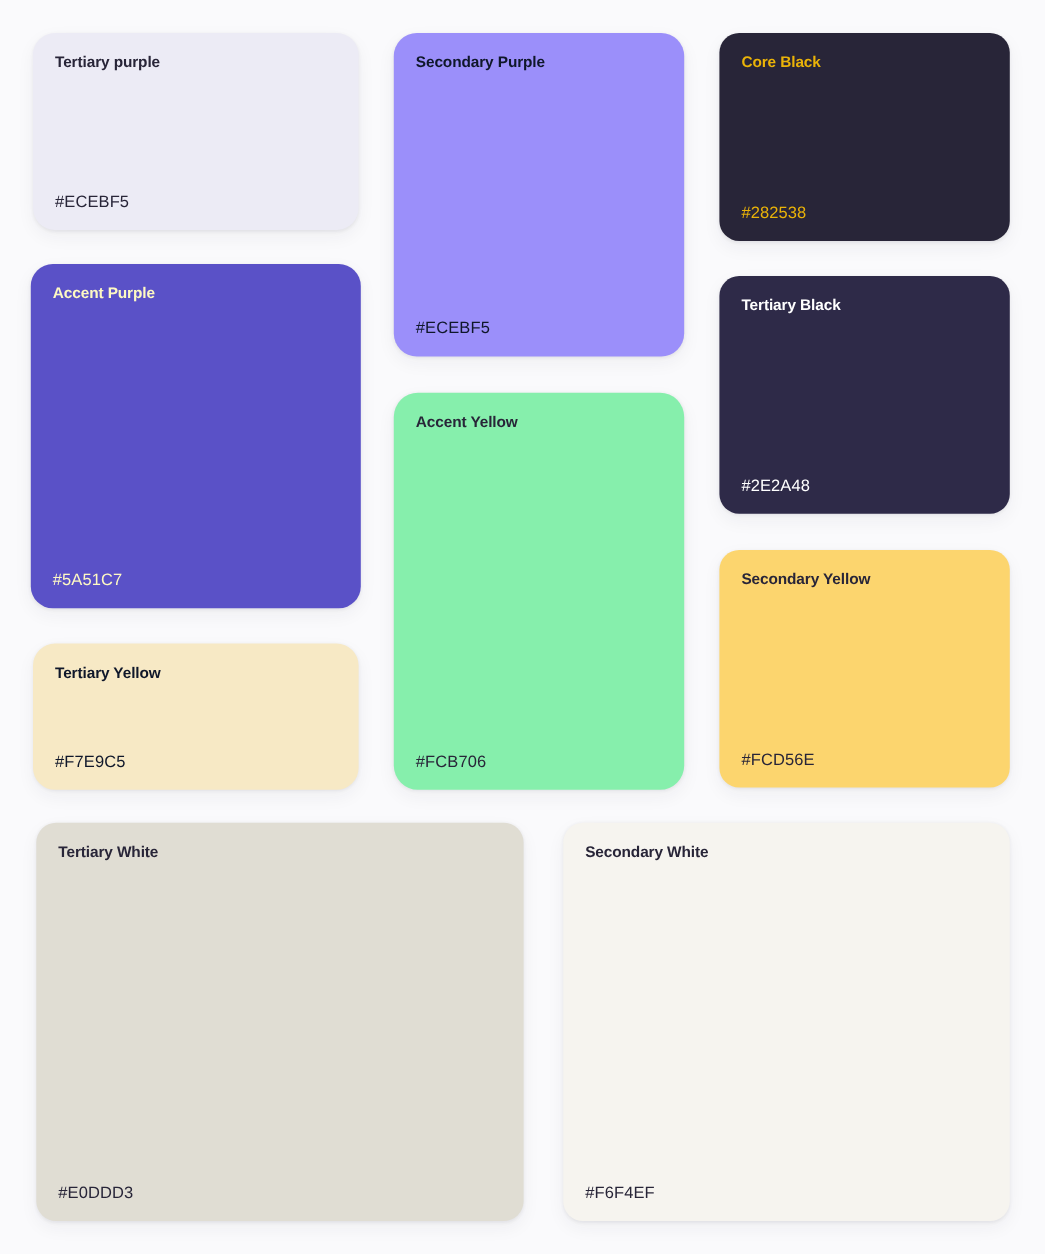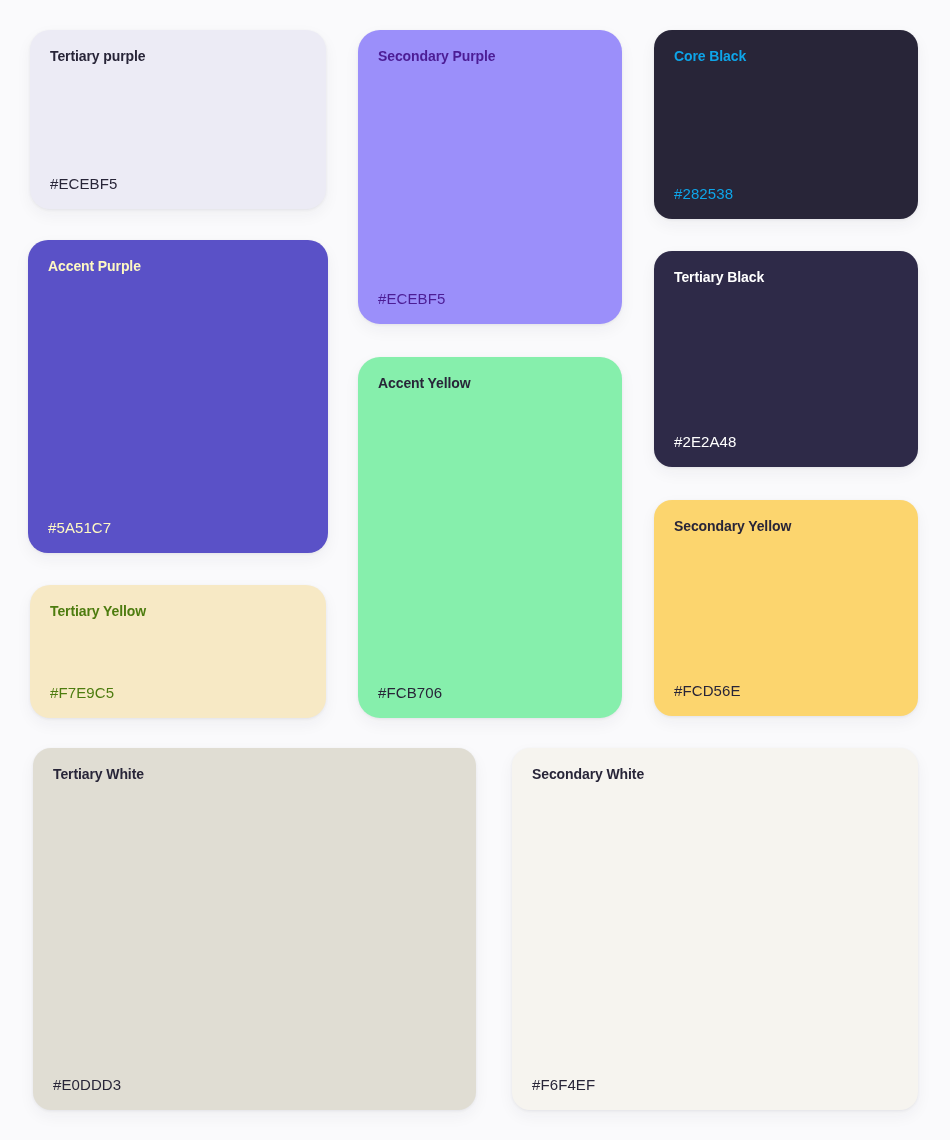--- a/index.html
+++ b/index.html
@@ -73,36 +73,36 @@
   <div class="swatch-card" id="card-tertiary-purple" style="background-color: rgb(236, 235, 245); color: rgb(40, 37, 56);">
     <span class="swatch-name">Tertiary purple</span>
     <span class="swatch-hex">#ECEBF5</span>
   </div>
 
   <div class="swatch-card" id="card-accent-purple" style="background-color: rgb(90, 81, 199); color: #fef9c3; padding-left: 20px;">
     <span class="swatch-name">Accent Purple</span>
     <span class="swatch-hex">#5A51C7</span>
   </div>
 
-  <div class="swatch-card" id="card-tertiary-yellow" style="background-color: rgb(247, 233, 197); color: #4d7c0f; justify-content: space-between;">
+  <div class="swatch-card" id="card-tertiary-yellow" style="background-color: rgb(247, 233, 197); color: #0f172a; justify-content: space-between;">
     <span class="swatch-name">Tertiary Yellow</span>
     <span class="swatch-hex">#F7E9C5</span>
   </div>
 
-  <div class="swatch-card" id="card-secondary-purple" style="background-color: rgb(155, 143, 250); color: #4c1d95;">
+  <div class="swatch-card" id="card-secondary-purple" style="background-color: rgb(155, 143, 250); color: #0f172a; border-radius: 21px;">
     <span class="swatch-name">Secondary Purple</span>
     <span class="swatch-hex">#ECEBF5</span>
   </div>
 
   <div class="swatch-card" id="card-accent-yellow" style="background-color: #86efac; color: rgb(40, 37, 56);">
     <span class="swatch-name">Accent Yellow</span>
     <span class="swatch-hex">#FCB706</span>
   </div>
 
-  <div class="swatch-card" id="card-core-black" style="background-color: rgb(40, 37, 56); color: #0ea5e9;">
+  <div class="swatch-card" id="card-core-black" style="background-color: rgb(40, 37, 56); color: #eab308;">
     <span class="swatch-name">Core Black</span>
     <span class="swatch-hex">#282538</span>
   </div>
 
   <div class="swatch-card" id="card-secondary-black" style="background-color: rgb(46, 42, 72); color: rgb(255, 255, 255);">
     <span class="swatch-name">Tertiary Black</span>
     <span class="swatch-hex">#2E2A48</span>
   </div>
 
   <div class="swatch-card" id="card-secondary-yellow" style="background-color: rgb(252, 213, 110); color: rgb(40, 37, 56);">

